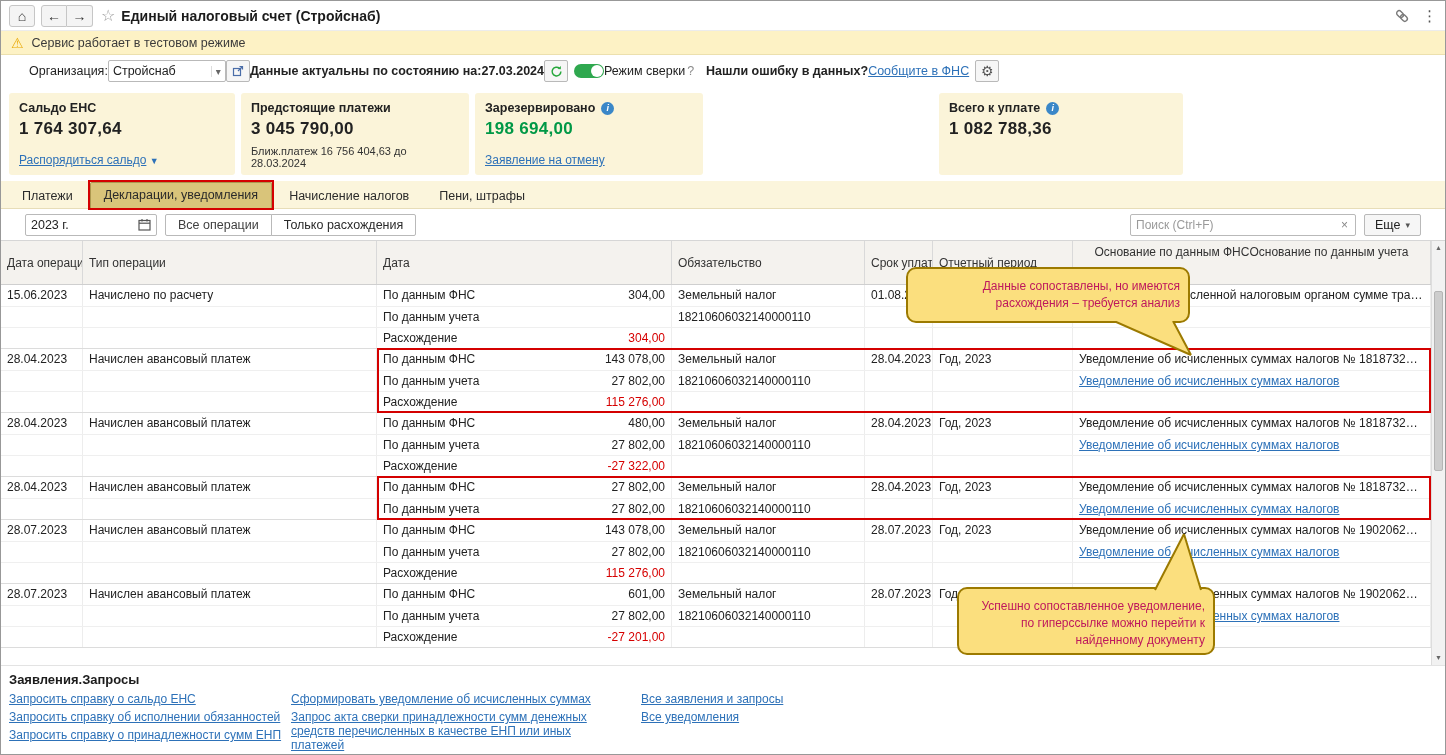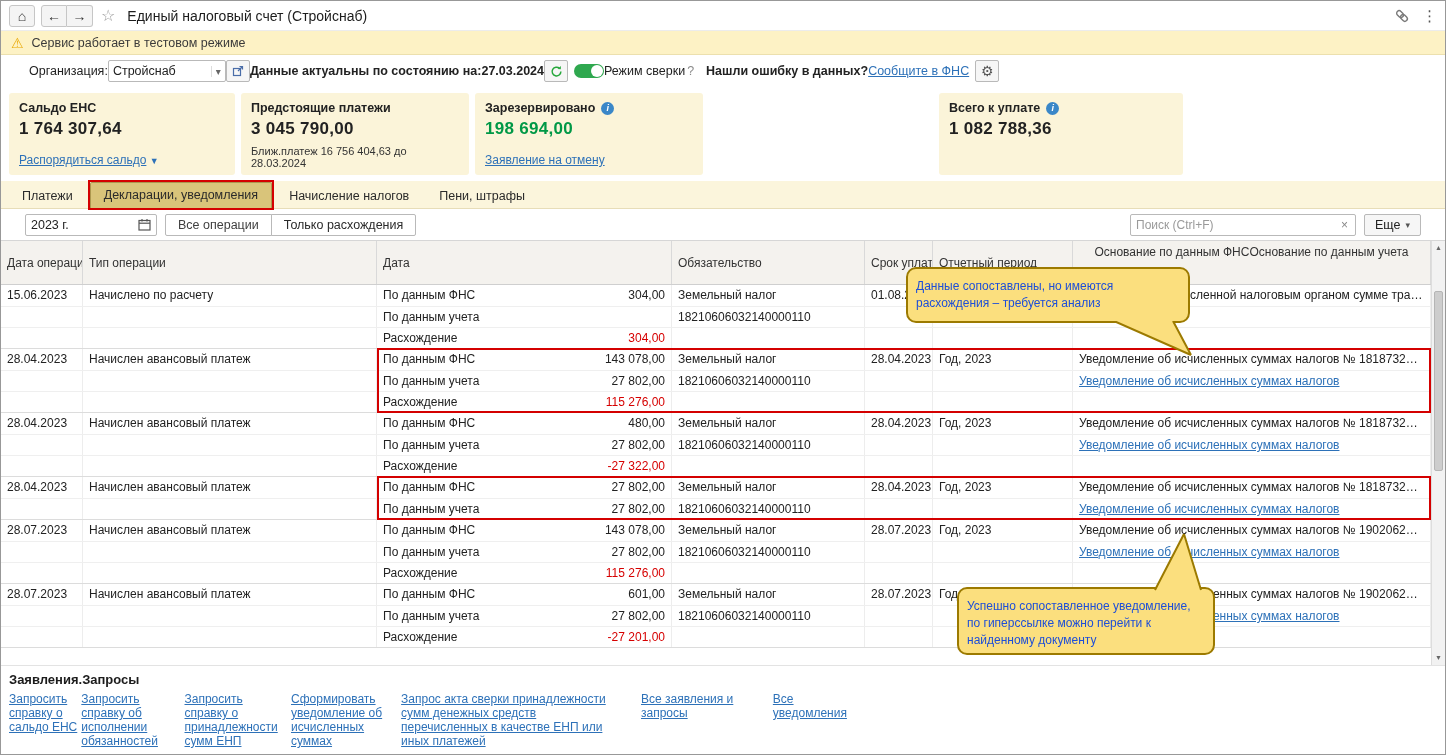--- a/index.html
+++ b/index.html
@@ -7,21 +7,21 @@
   body{font-family:"Liberation Sans",sans-serif;font-size:13px;color:#222;background:#fff}
   .window{position:relative;width:1446px;height:755px;border:1px solid #989898;background:#fff;overflow:hidden}
 
   
   .toolbar{height:30px;display:flex;align-items:center;gap:6px;padding:0 8px;background:#fff;border-bottom:1px solid #ececec}
   .tbtn{height:22px;min-width:26px;border:1px solid #c6c6c6;background:#f4f4f4;border-radius:3px;display:flex;align-items:center;justify-content:center;font-size:14px;color:#333;cursor:pointer}
   .nav-pair{display:flex}
   .nav-pair .tbtn:first-child{border-radius:3px 0 0 3px}
   .nav-pair .tbtn:last-child{border-left:none;border-radius:0 3px 3px 0}
   .star{color:#9a9a9a;font-size:16px;margin-left:2px}
-  .wtitle{font-weight:normal;font-size:14px;margin-left:6px;color:#1c1c1c}
+  .wtitle{font-weight:bold;font-size:14px;color:#1c1c1c}
   .toolbar-right{margin-left:auto;display:flex;align-items:center;gap:12px;color:#777}
   .more-dots{font-size:15px;color:#555;cursor:pointer}
 
   
   .warnbar{height:24px;background:#fdf2c5;border-bottom:1px solid #ece0ae;display:flex;align-items:center;gap:8px;padding:0 10px;font-size:12.5px;color:#3a3a3a}
   .warn-icon{color:#e9a700;font-size:14px}
 
   
   .orgbar{height:32px;display:flex;align-items:center;gap:0;padding:0 28px;font-size:12.5px}
   .combo{width:118px;height:22px;border:1px solid #b9b9b9;border-radius:2px;display:flex;align-items:center;padding:0 4px;background:#fff}
@@ -87,29 +87,29 @@
 
   
   .vscroll{position:absolute;top:0;right:0;width:14px;height:424px;background:#f2f2f2;border-left:1px solid #ddd}
   .sarrow{height:14px;line-height:14px;font-size:7px;color:#666;text-align:center;cursor:pointer}
   .sarrow.down{position:absolute;bottom:0;left:0;right:0}
   .sthumb{position:absolute;top:50px;left:2px;width:9px;height:180px;background:#cdcdcd;border:1px solid #b5b5b5;border-radius:2px;cursor:pointer}
 
   
   .footer{position:relative;height:94px;border-top:1px solid #e3e3e3;padding:6px 0 0 8px}
   .f-heading{font-size:13px;font-weight:bold;color:#1c1c1c}
-  .f-col{position:absolute;top:26px;font-size:12px;display:flex;flex-direction:row;gap:4px}
+  .f-col{position:absolute;top:26px;font-size:12px;display:flex;flex-direction:column;gap:4px}
   .f-col a{line-height:14px}
   .f-col1{left:8px;width:275px}
   .f-col2{left:290px;width:335px}
   .f-col3{left:640px;width:220px}
   .bottomstrip{height:8px;background:#d9d9d9;border-top:1px solid #bdbdbd}
 
   
-  .callout{position:absolute;background:#fbdf7e;border:2px solid #9c7a00;border-radius:10px;font-size:12px;color:#1d4ed8;text-align:left;padding:9px 8px;line-height:17px;z-index:6}
+  .callout{position:absolute;background:#fbdf7e;border:2px solid #9c7a00;border-radius:10px;font-size:12px;color:#be185d;text-align:right;padding:9px 8px;line-height:17px;z-index:6}
   .tail{position:absolute;z-index:7;pointer-events:none}
 </style>
 </head>
 <body>
 
 <div class="window">
 
   <div class="toolbar">
     <div class="tbtn">
         <span>⌂</span>

